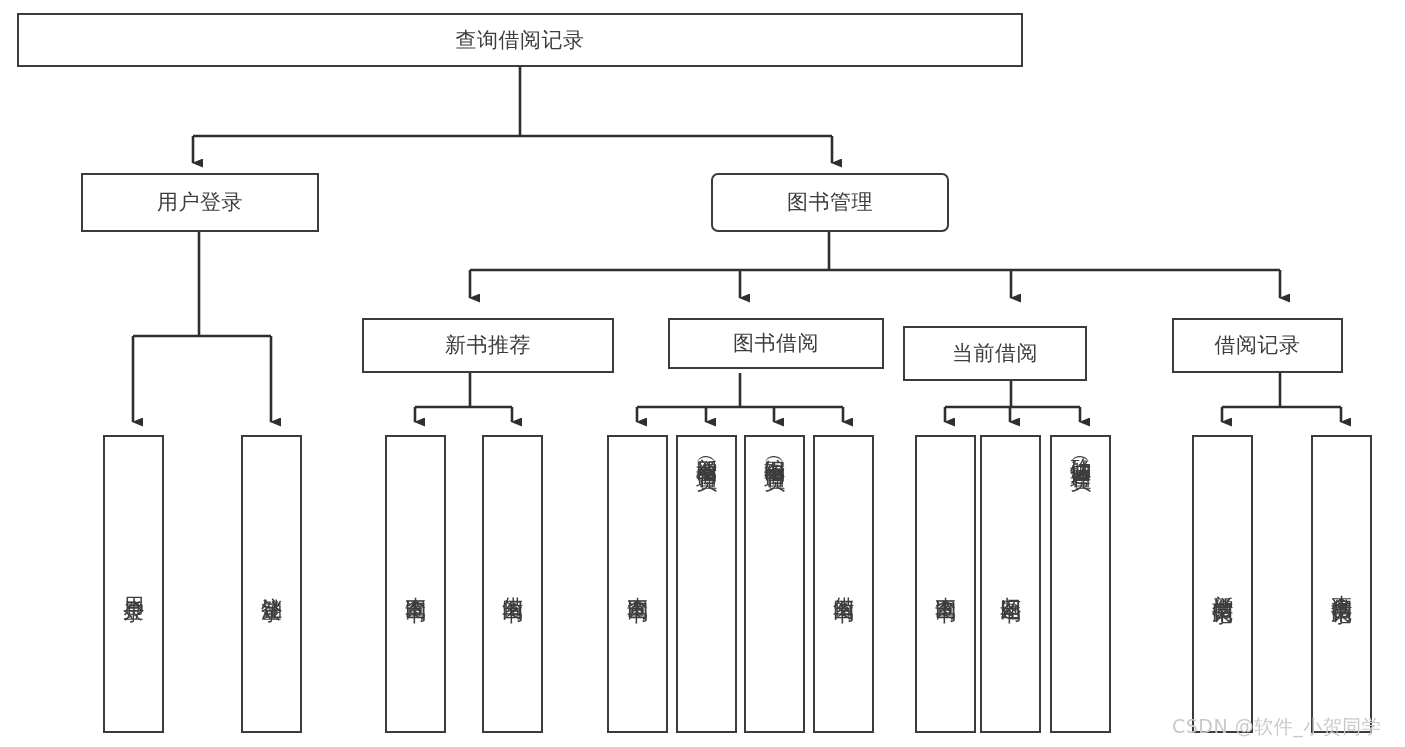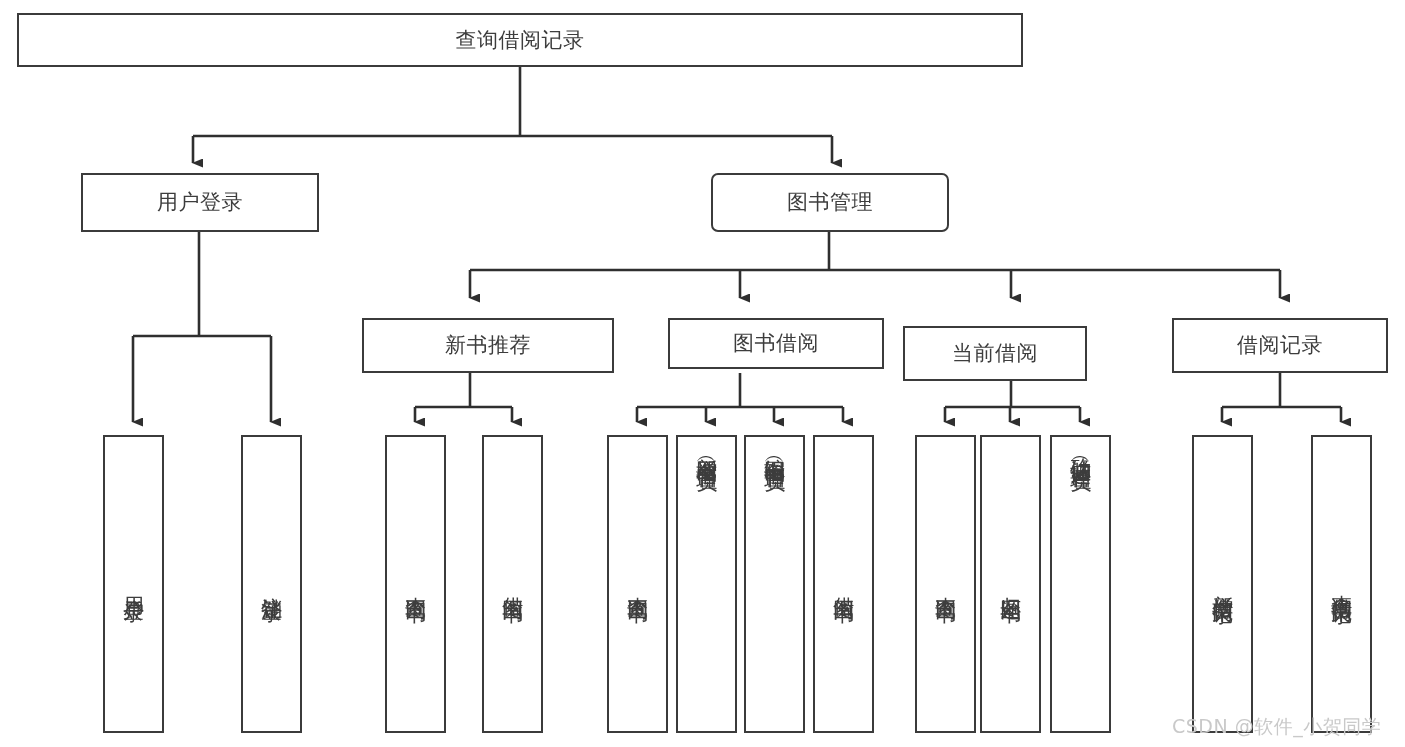--- a/index.html
+++ b/index.html
@@ -140,21 +140,21 @@
 
   <div class="node" style="left:362px; top:318px; width:252px; height:55px;">
     <span class="label">新书推荐</span>
   </div>
   <div class="node" style="left:668px; top:318px; width:216px; height:51px;align-items:center;">
     <span class="label">图书借阅</span>
   </div>
   <div class="node" style="left:903px; top:318px; width:184px; height:55px;margin-top:8px;">
     <span class="label">当前借阅</span>
   </div>
-  <div class="node" style="left:1172px; top:318px; width:216px; height:55px;">
+  <div class="node" style="left:1172px; top:318px; width:171px; height:55px;">
     <span class="label">借阅记录</span>
   </div>
 
   <div class="node vert" style="left:103px; top:435px; width:61px; height:298px;">
     <span class="label">用户登录</span>
   </div>
   <div class="node vert" style="left:241px; top:435px; width:61px; height:298px;">
     <span class="label">注销登录</span>
   </div>
 

